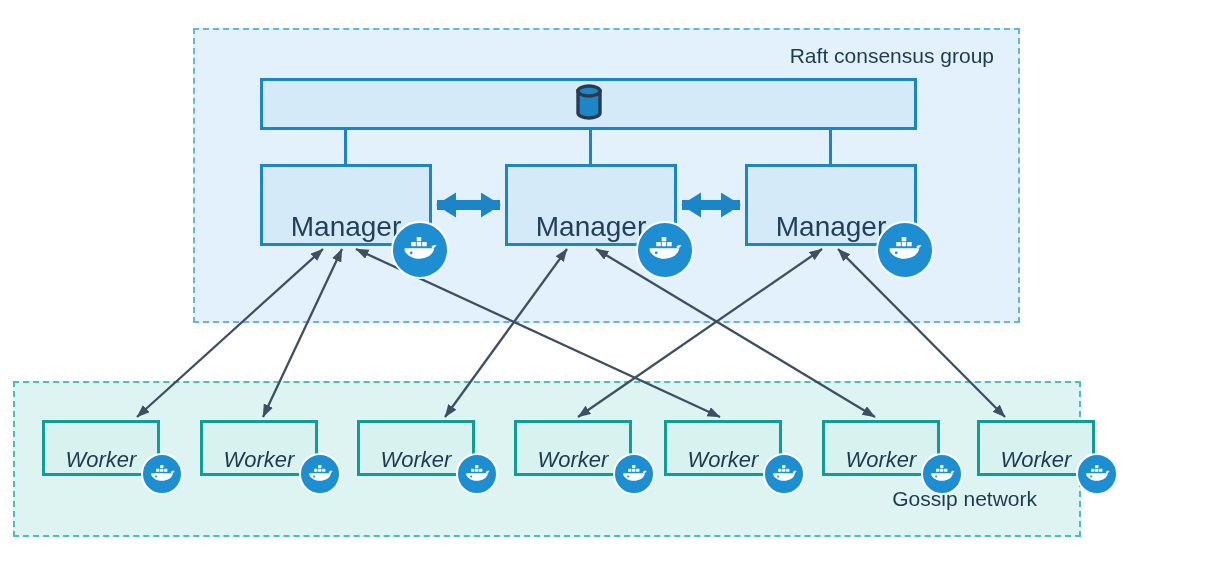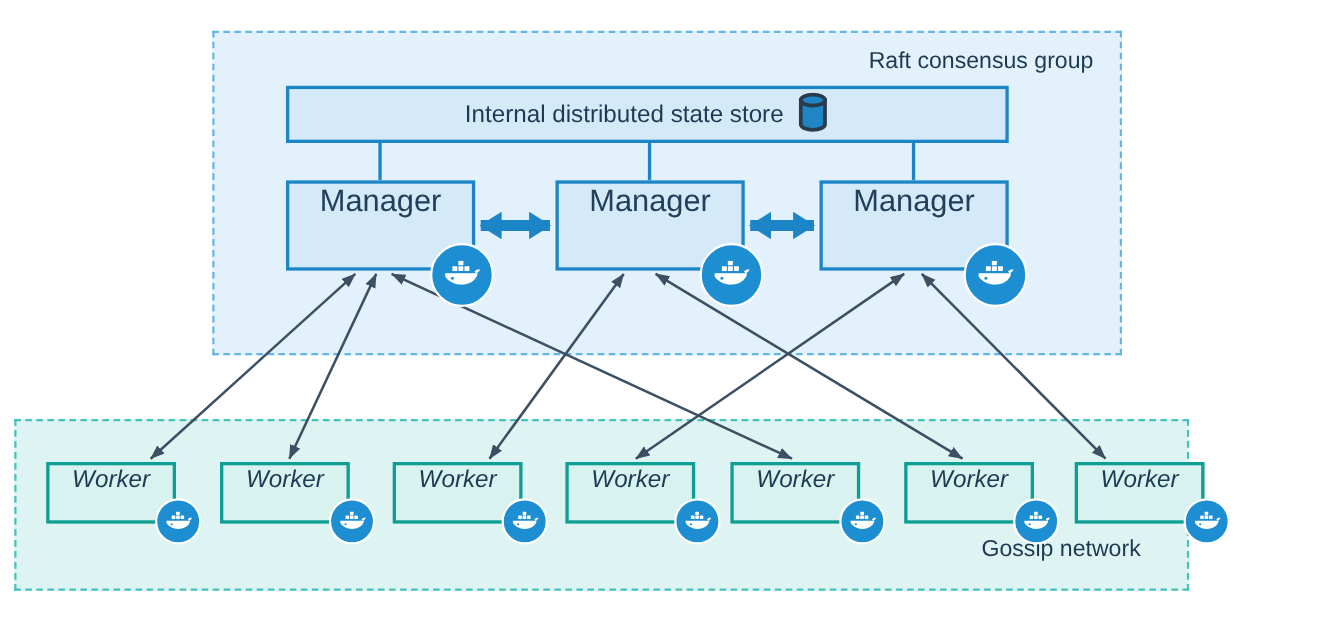--- a/index.html
+++ b/index.html
@@ -20,21 +20,21 @@
   .store{position:absolute;left:260px;top:78px;width:657px;height:52px;
     box-sizing:border-box;background:#d5eaf8;border:3px solid #1c85c7;
     display:flex;align-items:center;justify-content:center;gap:12px;}
   .store-label{font-size:22px;color:#1d3a52;}
 
   
   .vconn{position:absolute;width:3px;background:#1c85c7;top:130px;height:34px;}
 
   
   .node{position:absolute;box-sizing:border-box;display:flex;
-    align-items:flex-start;justify-content:center;}
+    align-items:flex-end;justify-content:center;}
   .manager{width:172px;height:82px;top:164px;background:#d5eaf8;
     border:3px solid #1c85c7;}
   .manager .node-label{font-size:28px;color:#22405b;}
   .worker{width:118px;height:56px;top:420px;background:#d8f2f0;
     border:3px solid #0f9e94;font-style:italic;}
   .worker .node-label{font-size:22px;color:#1d3a52;}
 
   
   .docker-badge{position:absolute;border-radius:50%;background:#1d8ed2;
     border:2px solid #ffffff;display:flex;align-items:center;justify-content:center;
@@ -53,21 +53,20 @@
 
   <div class="group raft-group">
     <div class="group-label raft-label">Raft consensus group</div>
   </div>
 
   <div class="group gossip-group">
     <div class="group-label gossip-label">Gossip network</div>
   </div>
 
   <div class="store">
-    <span class="store-label">Internal distributed state store</span>
     <span class="dbicon">
       <svg width="30" height="36" viewBox="0 0 30 36">
         <g fill="#1f86c6" stroke="#2b3b4e" stroke-width="3.4">
           <path d="M4 7 v22 a11 5 0 0 0 22 0 v-22 z"></path>
           <ellipse cx="15" cy="7" rx="11" ry="5"></ellipse>
         </g>
       </svg>
     </span>
   </div>
 

